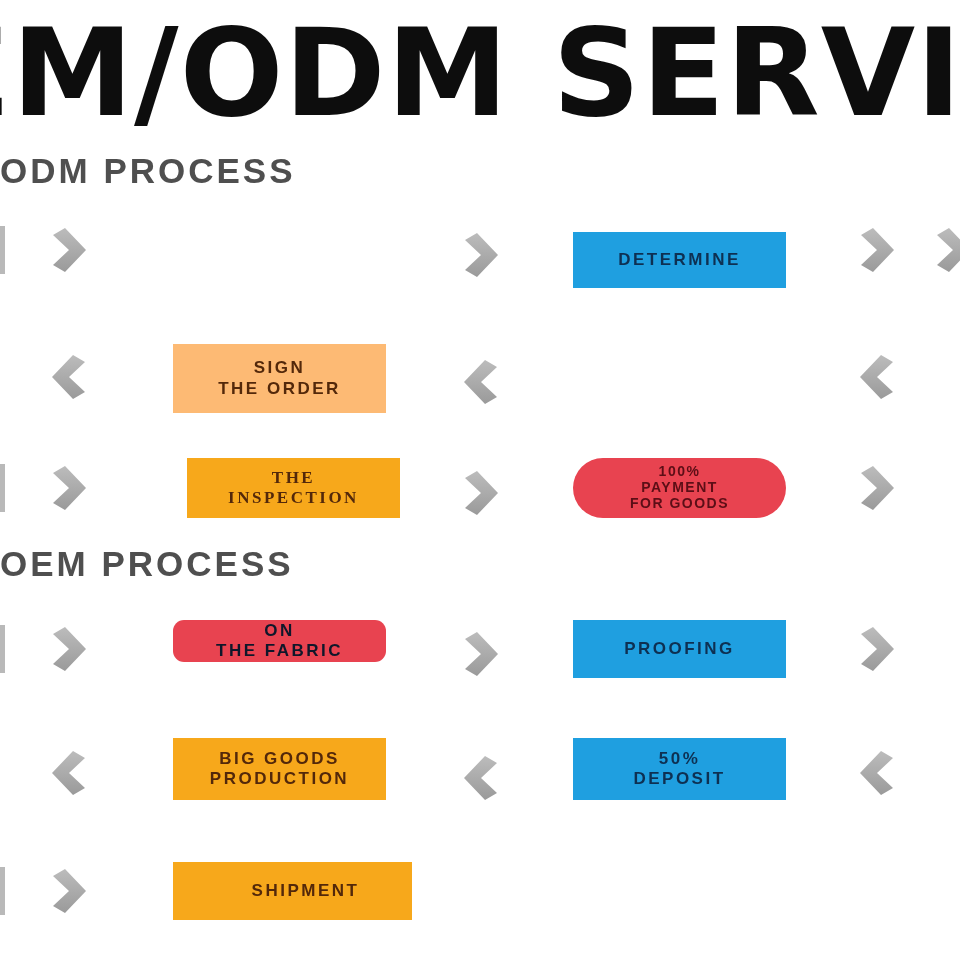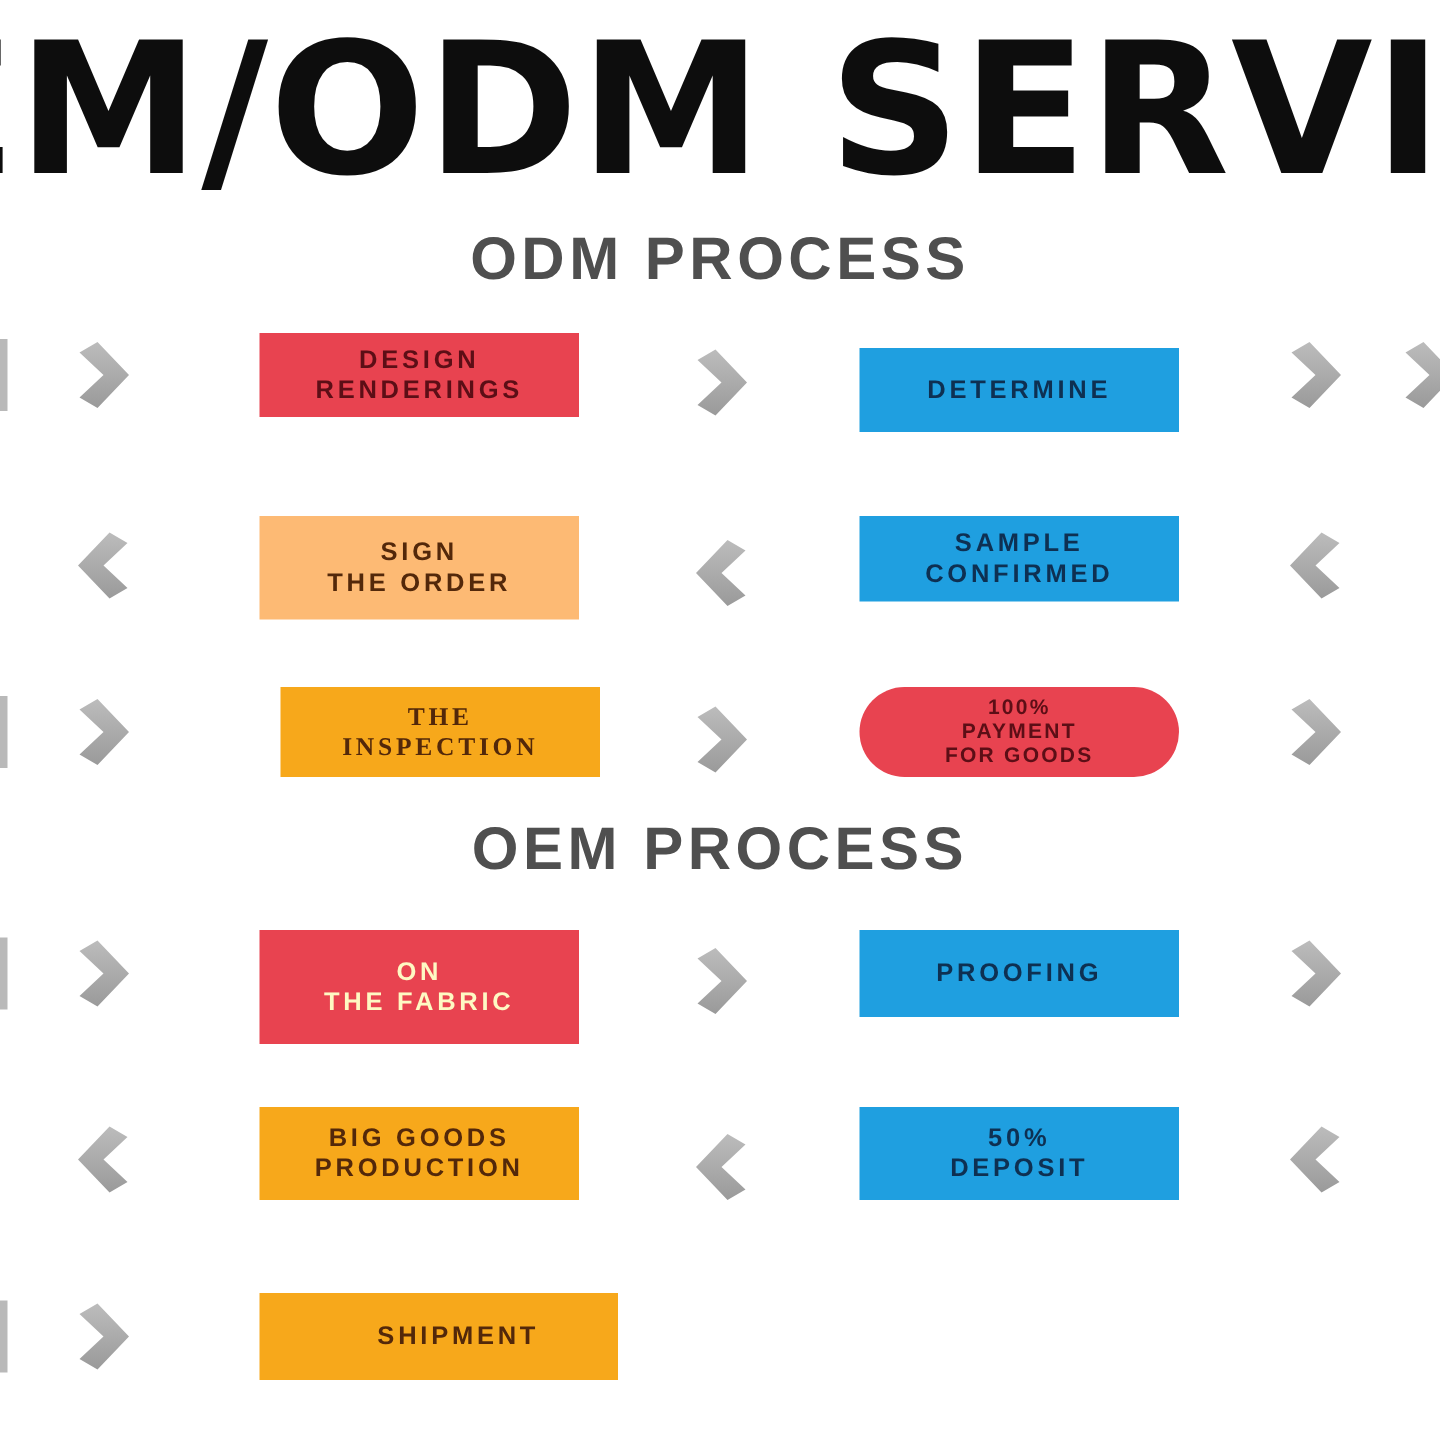--- a/index.html
+++ b/index.html
@@ -12,22 +12,22 @@
   }
   .title-wrap{position:absolute;top:0;left:0;width:960px;height:142px;overflow:hidden;}
   .title{
     position:absolute;top:2px;left:50%;transform:translateX(-50%);
     white-space:nowrap;
     font-family:"DejaVu Sans",sans-serif;
     font-weight:700;font-size:122px;letter-spacing:1px;
     color:#0d0d0d;
   }
   .section-heading{
-    position:absolute;left:0;width:960px;text-align:center;
-    font-weight:700;font-size:40px;letter-spacing:3px;
+    position:absolute;left:0;width:960px;
+    font-weight:700;font-size:35px;letter-spacing:3px;
     color:#4f4f4f;line-height:1;
   }
   #heading-odm{top:153px;}
   #heading-oem{top:546px;}
   .box{
     position:absolute;width:213px;
     display:flex;flex-direction:column;align-items:center;justify-content:center;
     text-align:center;
     font-weight:700;font-size:17px;letter-spacing:2.5px;line-height:1.18;
   }
@@ -51,24 +51,20 @@
       <svg width="38" height="46" viewBox="0 0 38 46">
         <defs>
           <linearGradient id="g50_227" x1="0" y1="0" x2="0" y2="1">
             <stop offset="0" stop-color="#bcbcbc"></stop>
             <stop offset="1" stop-color="#9a9a9a"></stop>
           </linearGradient>
         </defs>
         <path d="M3 8 L15 1 L36 23 L15 45 L3 38 L19 23 Z" fill="url(#g50_227)"></path>
       </svg>
     </div>
-    <div class="box" style="left: 173px; top: 222px; height: 56px; background: rgb(232, 67, 80); color: rgb(92, 14, 22);">
-      <span class="line">DESIGN</span>
-      <span class="line">RENDERINGS</span>
-    </div>
     <div class="arrow" style="left: 462px; top: 232px;">
       <svg width="38" height="46" viewBox="0 0 38 46">
         <defs>
           <linearGradient id="g462_232" x1="0" y1="0" x2="0" y2="1">
             <stop offset="0" stop-color="#bcbcbc"></stop>
             <stop offset="1" stop-color="#9a9a9a"></stop>
           </linearGradient>
         </defs>
         <path d="M3 8 L15 1 L36 23 L15 45 L3 38 L19 23 Z" fill="url(#g462_232)"></path>
       </svg>
@@ -116,24 +112,20 @@
     <div class="arrow" style="left: 462px; top: 359px; transform: scaleX(-1);">
       <svg width="38" height="46" viewBox="0 0 38 46">
         <defs>
           <linearGradient id="g462_359" x1="0" y1="0" x2="0" y2="1">
             <stop offset="0" stop-color="#bcbcbc"></stop>
             <stop offset="1" stop-color="#9a9a9a"></stop>
           </linearGradient>
         </defs>
         <path d="M3 8 L15 1 L36 23 L15 45 L3 38 L19 23 Z" fill="url(#g462_359)"></path>
       </svg>
-    </div>
-    <div class="box" style="left: 573px; top: 344px; height: 57px; background: rgb(31, 159, 224); color: rgb(14, 48, 82);">
-      <span class="line">SAMPLE</span>
-      <span class="line">CONFIRMED</span>
     </div>
     <div class="arrow" style="left: 858px; top: 354px; transform: scaleX(-1);">
       <svg width="38" height="46" viewBox="0 0 38 46">
         <defs>
           <linearGradient id="g858_354" x1="0" y1="0" x2="0" y2="1">
             <stop offset="0" stop-color="#bcbcbc"></stop>
             <stop offset="1" stop-color="#9a9a9a"></stop>
           </linearGradient>
         </defs>
         <path d="M3 8 L15 1 L36 23 L15 45 L3 38 L19 23 Z" fill="url(#g858_354)"></path>
@@ -187,21 +179,21 @@
       <svg width="38" height="46" viewBox="0 0 38 46">
         <defs>
           <linearGradient id="g50_626" x1="0" y1="0" x2="0" y2="1">
             <stop offset="0" stop-color="#bcbcbc"></stop>
             <stop offset="1" stop-color="#9a9a9a"></stop>
           </linearGradient>
         </defs>
         <path d="M3 8 L15 1 L36 23 L15 45 L3 38 L19 23 Z" fill="url(#g50_626)"></path>
       </svg>
     </div>
-    <div class="box" style="left: 173px; top: 620px; height: 76px; background: rgb(232, 67, 80); color: #fef9c3;">
+    <div class="box" style="left: 173px; top: 620px; height: 42px; background: rgb(232, 67, 80); color: #0f172a; border-radius: 11px;">
       <span class="line">ON</span>
       <span class="line">THE FABRIC</span>
     </div>
     <div class="arrow" style="left: 462px; top: 631px;">
       <svg width="38" height="46" viewBox="0 0 38 46">
         <defs>
           <linearGradient id="g462_631" x1="0" y1="0" x2="0" y2="1">
             <stop offset="0" stop-color="#bcbcbc"></stop>
             <stop offset="1" stop-color="#9a9a9a"></stop>
           </linearGradient>

